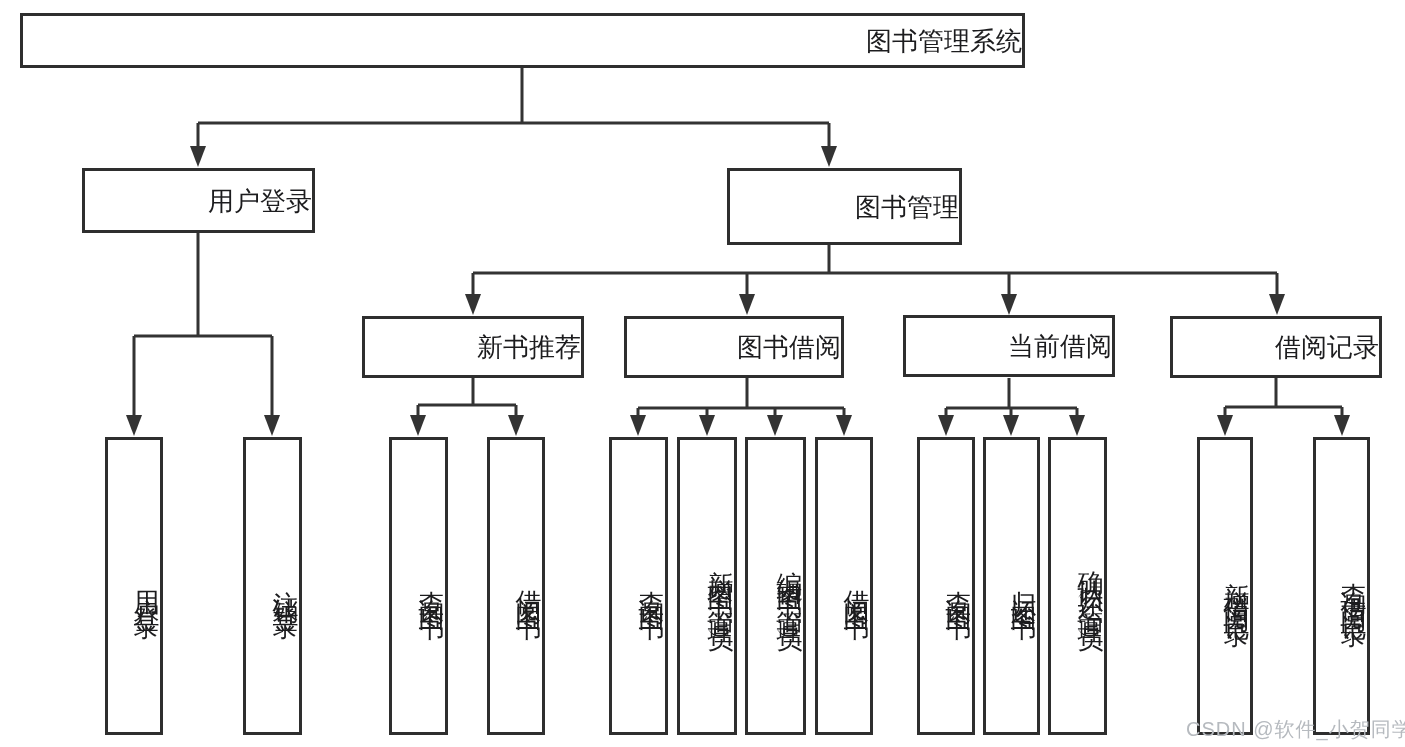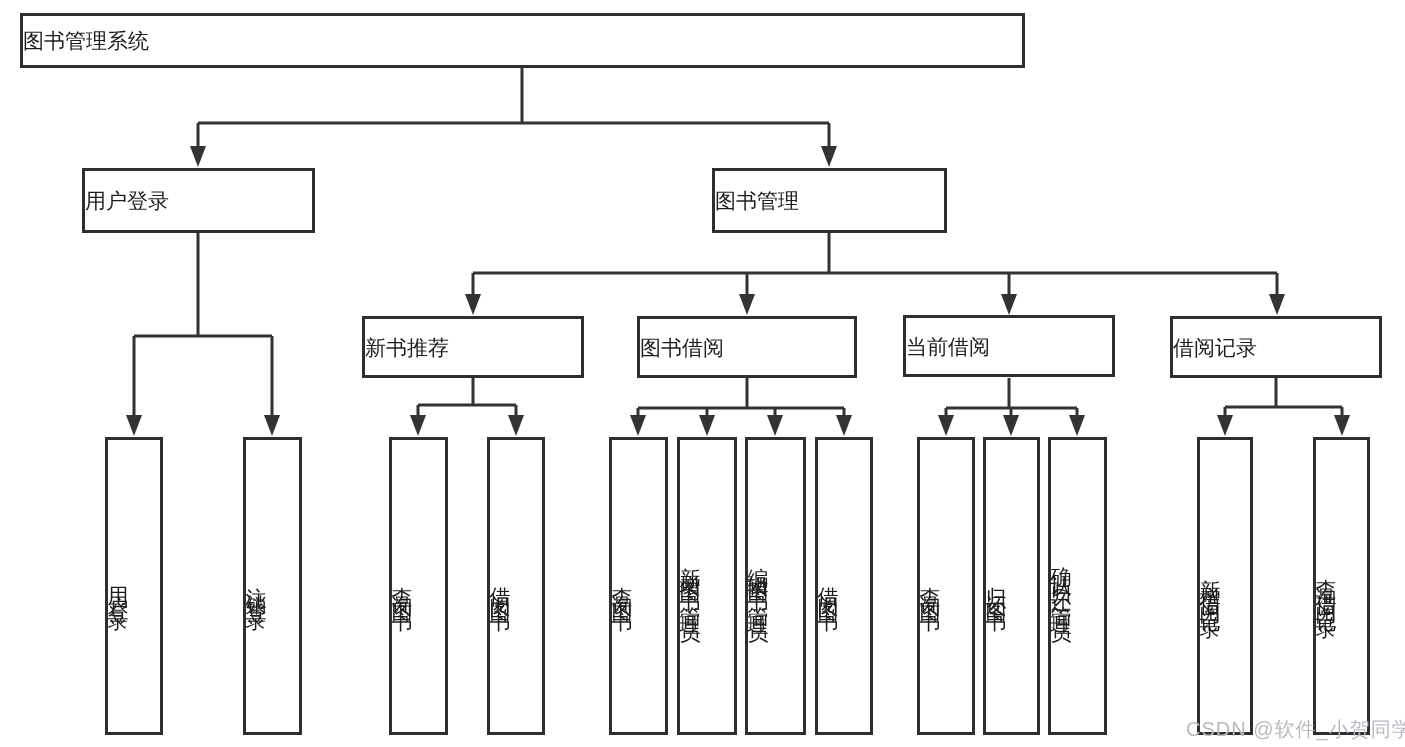--- a/index.html
+++ b/index.html
@@ -10,23 +10,23 @@
     font-family:"Liberation Sans", sans-serif;
     overflow:hidden;
   }
   .box {
     position:absolute;
     box-sizing:border-box;
     border:3px solid #2e2e2e;
     background:#ffffff;
     display:flex;
     align-items:center;
-    justify-content:flex-start;
+    justify-content:flex-end;
     color:#1c1c1e;
-    font-size:21px;
+    font-size:26px;
     line-height:1;
     z-index:2;
   }
   .vbox span {
     writing-mode:vertical-lr;
     letter-spacing:8px;
     white-space:nowrap;
   }
   svg.edges {
     position:absolute;
@@ -101,28 +101,28 @@
     </g>
   </svg>
 
   <div class="box" style="left:20px; top:13px; width:1005px; height:55px;">
     <span>图书管理系统</span>
   </div>
 
   <div class="box" style="left:82px; top:168px; width:233px; height:65px;">
     <span>用户登录</span>
   </div>
-  <div class="box" style="left:712px; top:168px; width:235px; height:65px;">
+  <div class="box" style="left:727px; top:168px; width:235px; height:77px;">
     <span>图书管理</span>
   </div>
 
   <div class="box" style="left:362px; top:316px; width:222px; height:62px;">
     <span>新书推荐</span>
   </div>
-  <div class="box" style="left:637px; top:316px; width:220px; height:62px;">
+  <div class="box" style="left:624px; top:316px; width:220px; height:62px;">
     <span>图书借阅</span>
   </div>
   <div class="box" style="left:903px; top:315px; width:212px; height:62px;">
     <span>当前借阅</span>
   </div>
   <div class="box" style="left:1170px; top:316px; width:212px; height:62px;">
     <span>借阅记录</span>
   </div>
 
   <div class="box vbox" style="left:105px; top:437px; width:58px; height:298px;">

